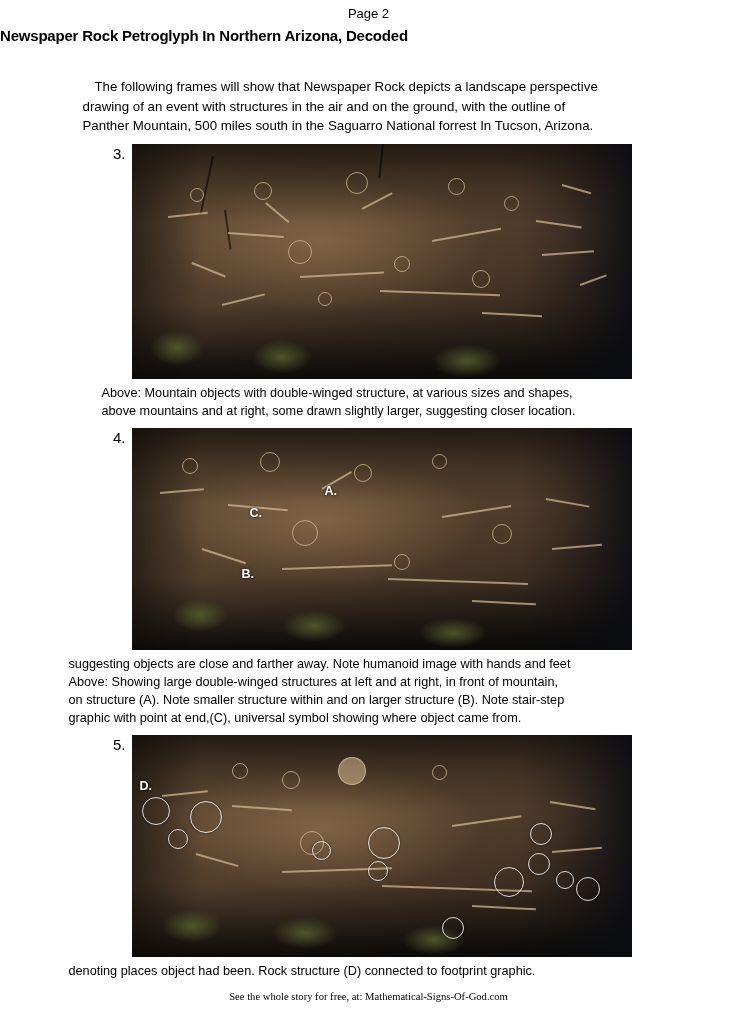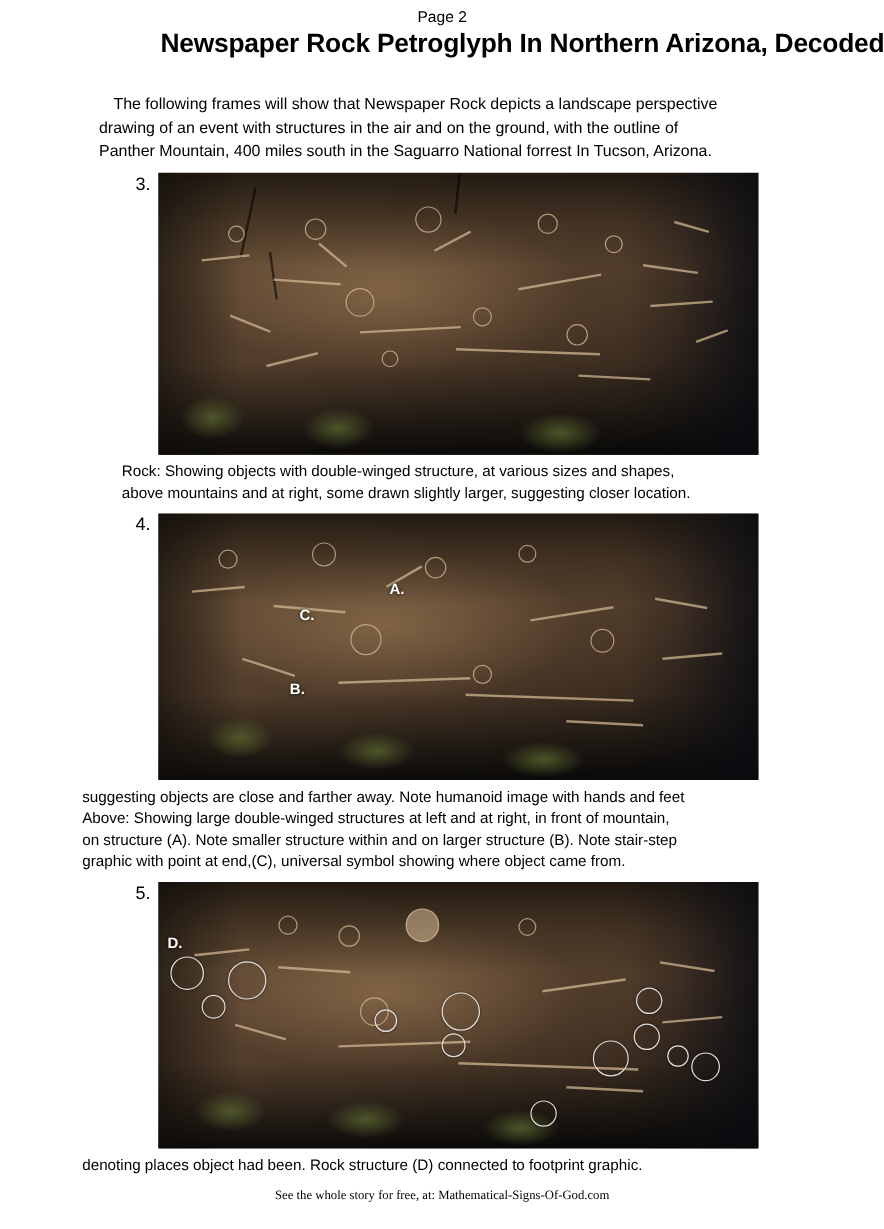--- a/index.html
+++ b/index.html
@@ -22,22 +22,22 @@
     padding: 6px 0 0 0;
     position: relative;
   }
   .page-number {
     text-align: center;
     font-size: 13px;
     line-height: 16px;
     margin-bottom: 1px;
   }
   .doc-title {
-    text-align: right;
-    font-size: 22px;
+    text-align: left;
+    font-size: 15px;
     font-weight: bold;
     line-height: 26px;
     letter-spacing: -0.2px;
     margin: 0 0 5px 0;
   }
   .intro {
     font-size: 13.3px;
     line-height: 19.5px;
     margin: 0 auto;
     width: 592px;
@@ -160,21 +160,21 @@
 
 <div class="page">
 
   <div class="page-number">Page 2</div>
 
   <h1 class="doc-title">Newspaper Rock Petroglyph In Northern Arizona, Decoded</h1>
 
   <div class="intro">
     <div class="l1">The following frames will show that Newspaper Rock depicts a landscape perspective</div>
     <div>drawing of an event with structures in the air and on the ground, with the outline of</div>
-    <div>Panther Mountain, 400 miles south in the Saguarro National forrest In Tucson, Arizona.</div>
+    <div>Panther Mountain, 500 miles south in the Saguarro National forrest In Tucson, Arizona.</div>
   </div>
 
   <div class="figure">
     <div class="fig-row">
       <div class="fig-num">3.</div>
       <div class="photo p3">
         <div class="rock-base"></div>
         <div class="rock-glow"></div>
         <div class="rock-dark-top"></div>
         <div class="rock-dark-bottom"></div>
@@ -209,21 +209,21 @@
         <div class="gline" style="left:60px;top:118px;width:36px;transform:rotate(22deg);"></div>
         <div class="gline" style="left:134px;top:58px;width:30px;transform:rotate(40deg);"></div>
         <div class="gline" style="left:230px;top:64px;width:34px;transform:rotate(-28deg);"></div>
         <div class="gline" style="left:350px;top:168px;width:60px;transform:rotate(3deg);"></div>
         <div class="gline" style="left:90px;top:160px;width:44px;transform:rotate(-14deg);"></div>
         <div class="gline" style="left:430px;top:40px;width:30px;transform:rotate(16deg);"></div>
         <div class="gline" style="left:448px;top:140px;width:28px;transform:rotate(-20deg);"></div>
       </div>
     </div>
     <div class="caption">
-      <div>Rock: Showing objects with double-winged structure, at various sizes  and shapes,</div>
+      <div>Above: Mountain objects with double-winged structure, at various sizes  and shapes,</div>
       <div>above mountains and at right, some drawn slightly larger, suggesting closer location.</div>
     </div>
   </div>
 
   <div class="figure">
     <div class="fig-row">
       <div class="fig-num">4.</div>
       <div class="photo p4">
         <div class="rock-base"></div>
         <div class="rock-glow"></div>

